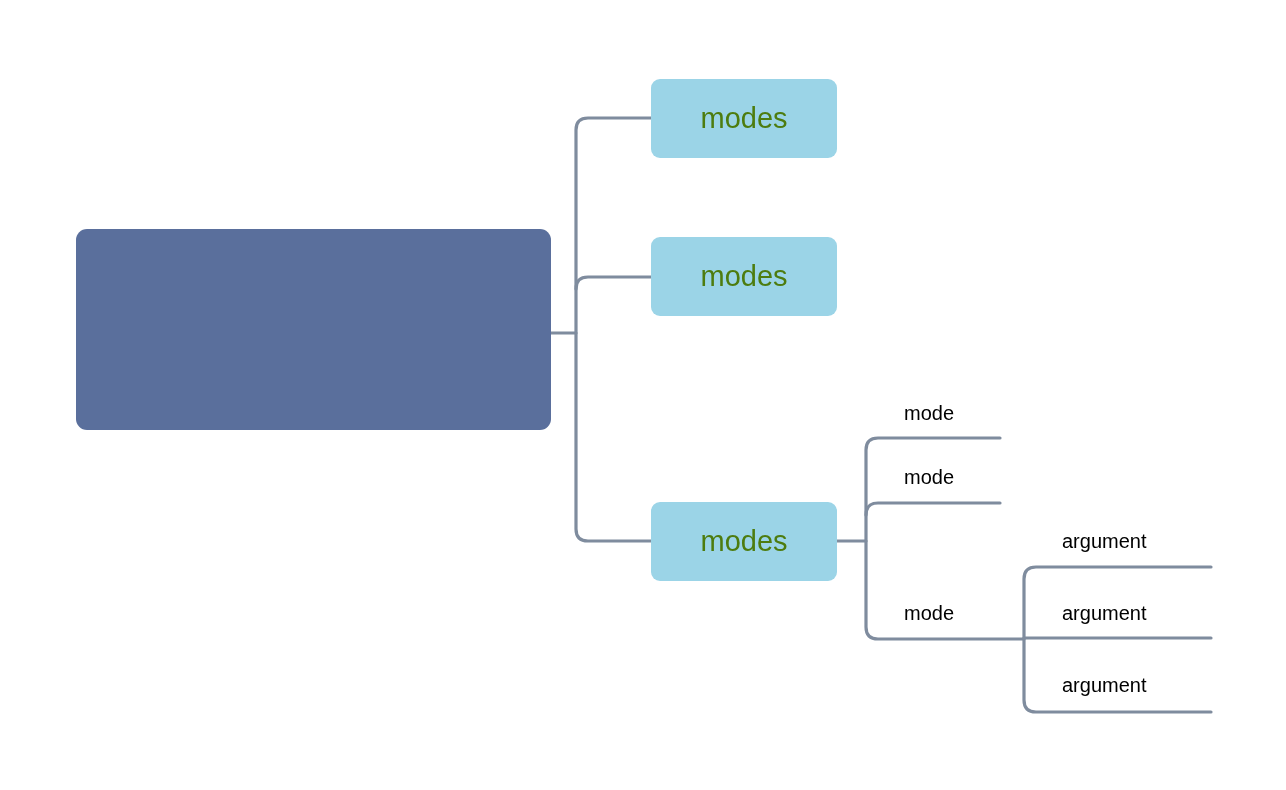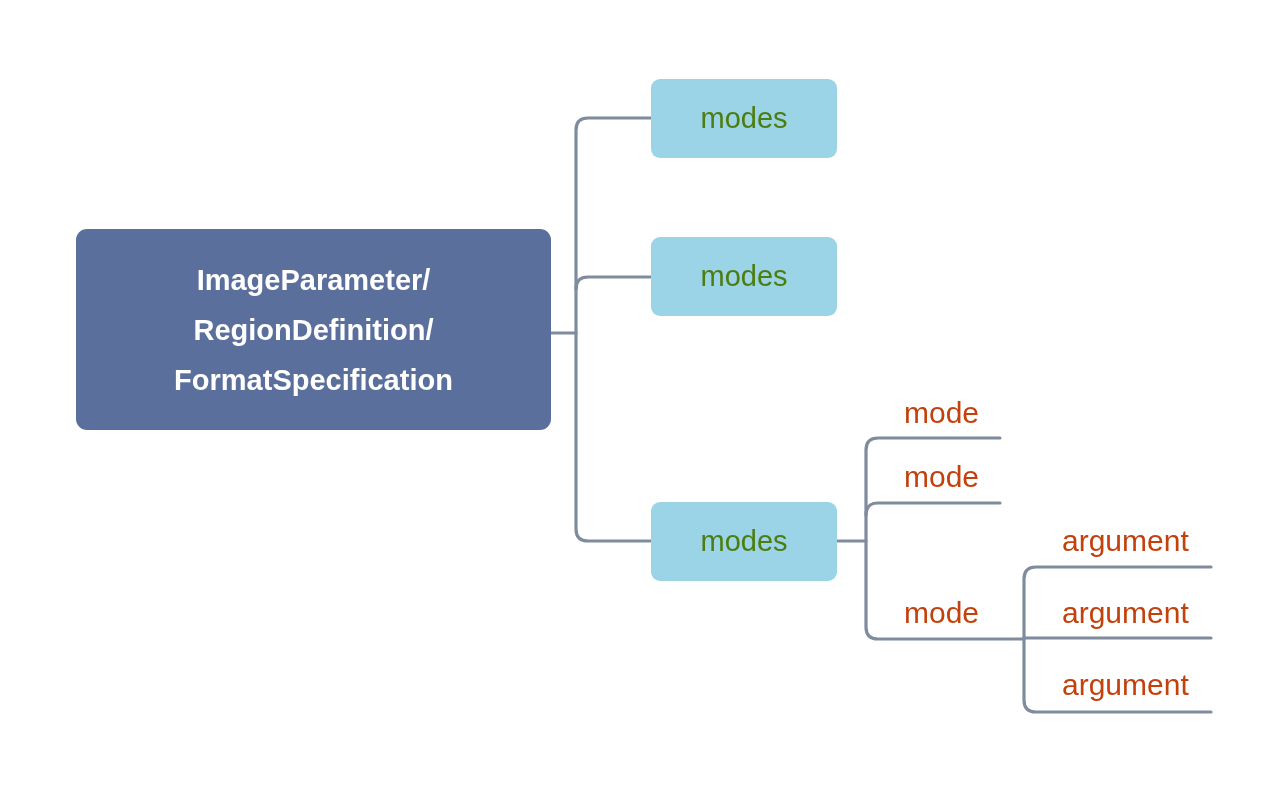--- a/index.html
+++ b/index.html
@@ -73,23 +73,23 @@
     font-family: "Liberation Sans", sans-serif;
     font-size: 29px;
     font-weight: normal;
   }
   .child-1 { left: 651px; top: 79px; }
   .child-2 { left: 651px; top: 237px; }
   .child-3 { left: 651px; top: 502px; }
 
   .leaf-label {
     position: absolute;
-    color: #c2410c;
+    color: #000000;
     font-family: "Liberation Sans", sans-serif;
-    font-size: 30px;
+    font-size: 20px;
     font-weight: normal;
     white-space: nowrap;
     line-height: 28px;
   }
   .leaf-mode-1 { left: 904px; top: 399px; }
   .leaf-mode-2 { left: 904px; top: 463px; }
   .leaf-mode-3 { left: 904px; top: 599px; }
   .leaf-arg-1 { left: 1062px; top: 527px; }
   .leaf-arg-2 { left: 1062px; top: 599px; }
   .leaf-arg-3 { left: 1062px; top: 671px; }
@@ -114,25 +114,20 @@
     <path class="connector" d="M 1211 567 L 1036 567 Q 1024 567 1024 579 L 1024 700 Q 1024 712 1036 712 L 1211 712"></path>
     <path class="connector" d="M 1211 638 L 1024 638"></path>
 
     <rect class="node-box-root" x="76" y="229" width="475" height="201" rx="11" ry="11"></rect>
 
     <rect class="node-box-child" x="651" y="79" width="186" height="79" rx="9" ry="9"></rect>
     <rect class="node-box-child" x="651" y="237" width="186" height="79" rx="9" ry="9"></rect>
     <rect class="node-box-child" x="651" y="502" width="186" height="79" rx="9" ry="9"></rect>
   </svg>
 
-  <div class="root-label">
-    <span class="line">ImageParameter/</span>
-    <span class="line">RegionDefinition/</span>
-    <span class="line">FormatSpecification</span>
-  </div>
 
   <div class="child-label child-1">modes</div>
   <div class="child-label child-2">modes</div>
   <div class="child-label child-3">modes</div>
 
   <div class="leaf-label leaf-mode-1">mode</div>
   <div class="leaf-label leaf-mode-2">mode</div>
   <div class="leaf-label leaf-mode-3">mode</div>
 
   <div class="leaf-label leaf-arg-1">argument</div>

